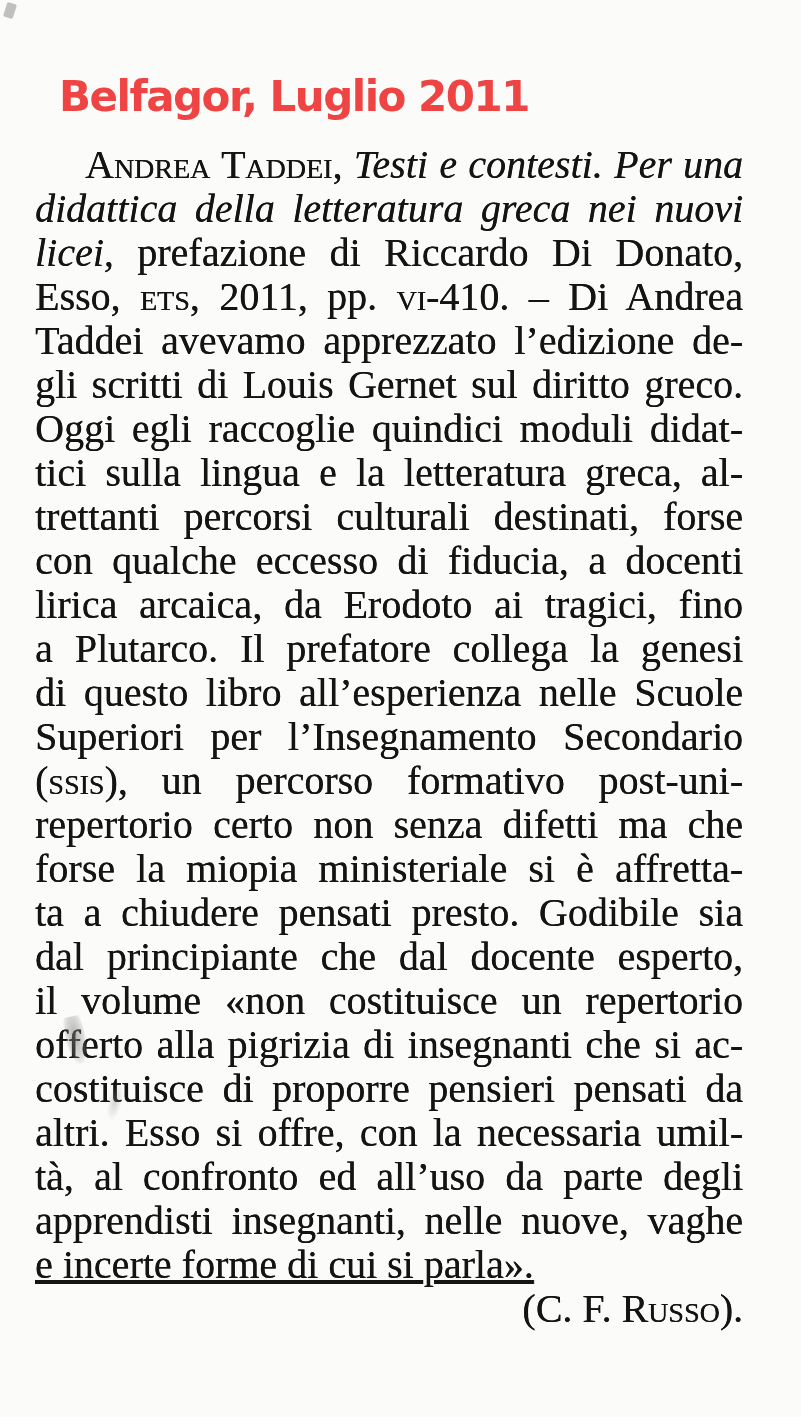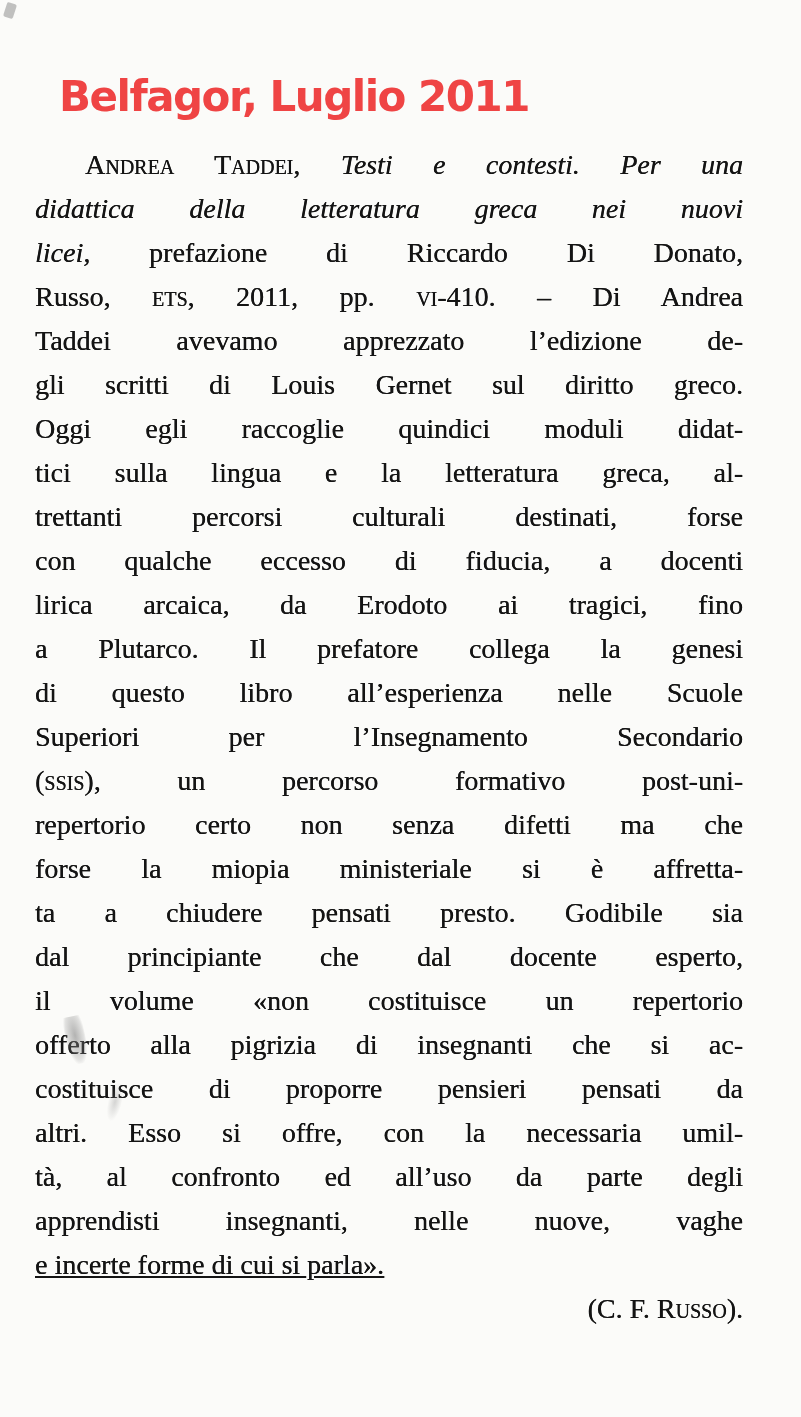--- a/index.html
+++ b/index.html
@@ -29,21 +29,21 @@
     margin-top: 36px;
   }
   .text-block {
     position: absolute;
     left: 35px;
     top: 143px;
     width: 708px;
     color: var(--ink);
   }
   .line {
-    font-size: 28px;
+    font-size: 40px;
     line-height: 44px;
     height: 44px;
     text-align: justify;
     text-align-last: justify;
     white-space: normal;
     overflow: hidden;
     
     text-shadow: 0.25px 0 0 currentColor;
   }
   .line.indent { text-indent: 50px; }
@@ -77,21 +77,21 @@
 </head>
 <body>
 
 <h1 class="page-title">Belfagor, Luglio 2011</h1>
 
 <div class="text-block">
   <div>
       <div class="line indent"><span class="sc">Andrea Taddei,</span><span> </span><span class="it">Testi e contesti. Per una</span></div>
       <div class="line"><span class="it">didattica della letteratura greca nei nuovi</span></div>
       <div class="line"><span class="it">licei,</span><span> prefazione di Riccardo Di Donato,</span></div>
-      <div class="line"><span>Russo, </span><span class="sc">ets</span><span>, 2011, pp. </span><span class="sc">vi</span><span>-410. – Di Andrea</span></div>
+      <div class="line"><span>Esso, </span><span class="sc">ets</span><span>, 2011, pp. </span><span class="sc">vi</span><span>-410. – Di Andrea</span></div>
       <div class="line"><span>Taddei avevamo apprezzato l’edizione de-</span></div>
       <div class="line"><span>gli scritti di Louis Gernet sul diritto greco.</span></div>
       <div class="line"><span>Oggi egli raccoglie quindici moduli didat-</span></div>
       <div class="line"><span>tici sulla lingua e la letteratura greca, al-</span></div>
       <div class="line"><span>trettanti percorsi culturali destinati, forse</span></div>
       <div class="line"><span>con qualche eccesso di fiducia, a docenti</span></div>
       <div class="line"><span>lirica arcaica, da Erodoto ai tragici, fino</span></div>
       <div class="line"><span>a Plutarco. Il prefatore collega la genesi</span></div>
       <div class="line"><span>di questo libro all’esperienza nelle Scuole</span></div>
       <div class="line"><span>Superiori per l’Insegnamento Secondario</span></div>

